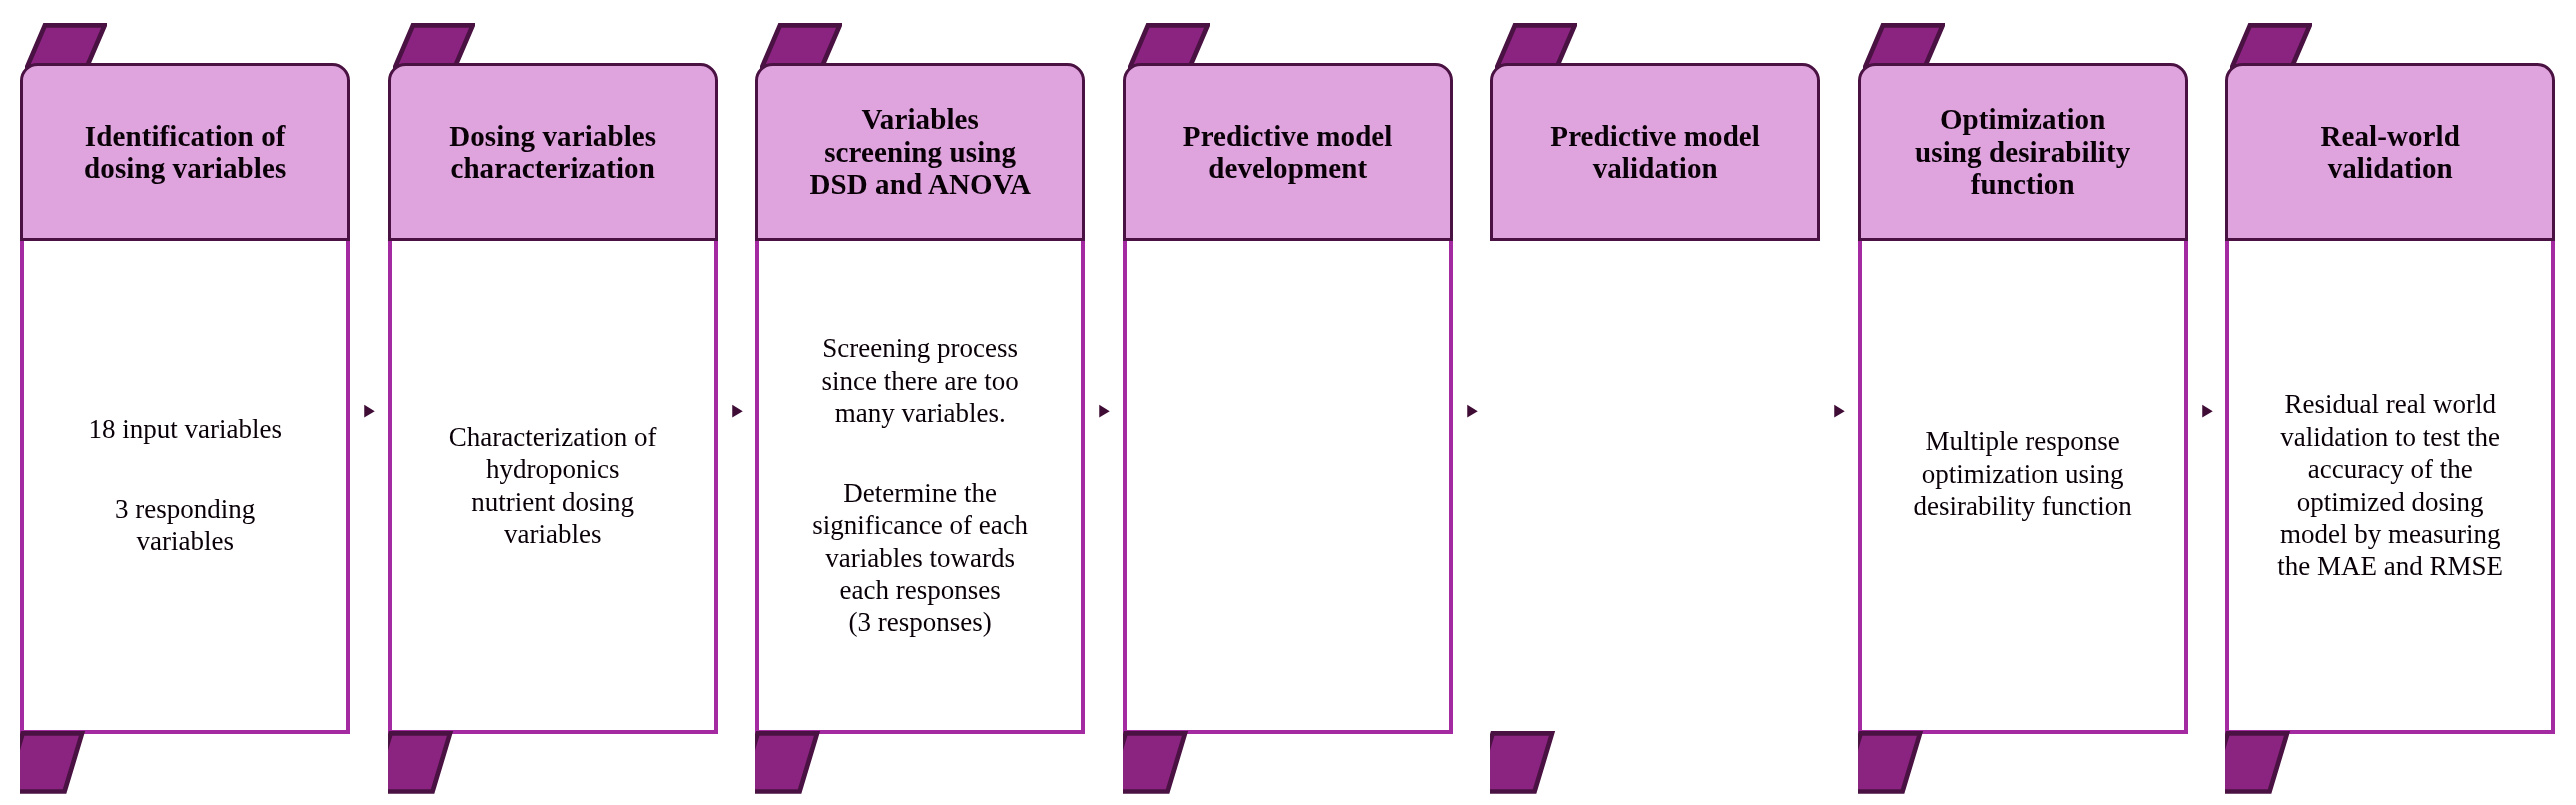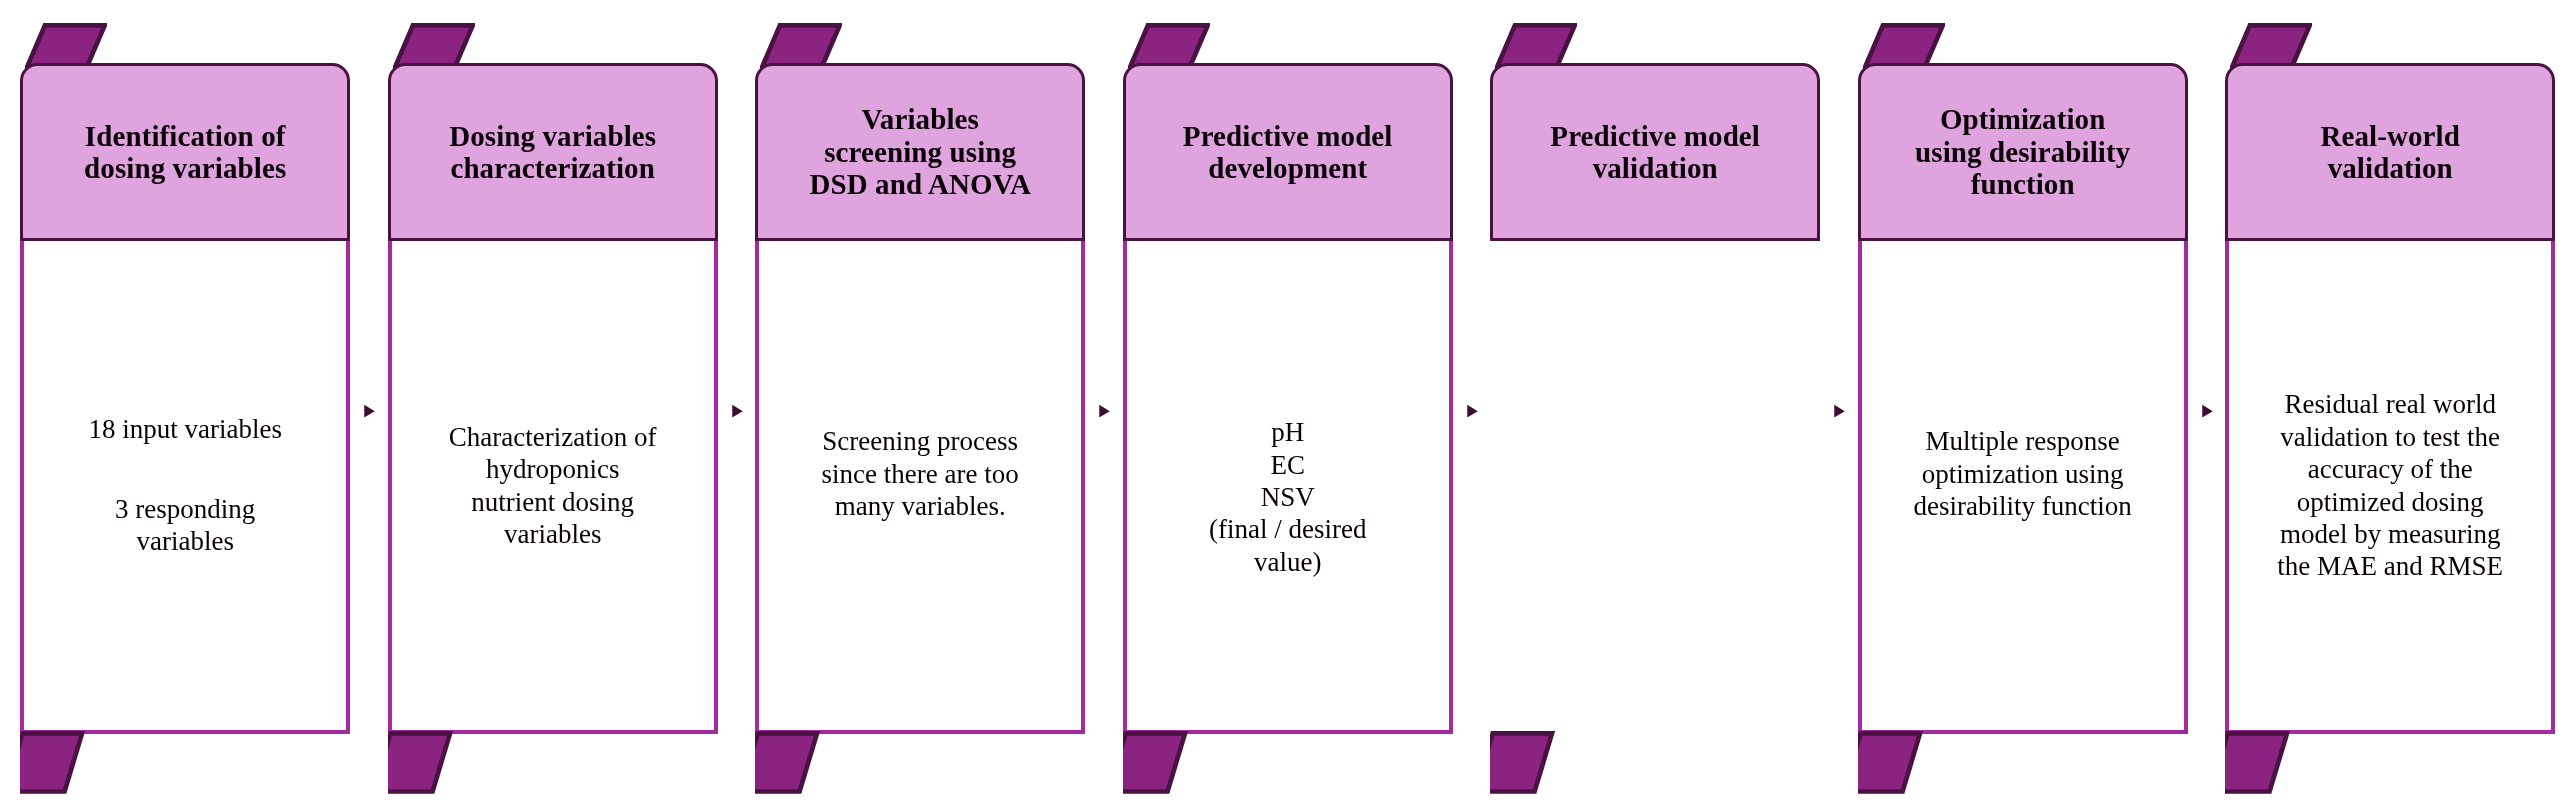--- a/index.html
+++ b/index.html
@@ -183,20 +183,27 @@
         </div>
       </div>
       <div class="body-box">
         <div class="body-text">
           <div class="para">
             <div class="line">Screening process</div>
             <div class="line">since there are too</div>
             <div class="line">many variables.</div>
           </div>
           <div class="gap"></div>
+          <div class="para">
+            <div class="line">Determine the</div>
+            <div class="line">significance of each</div>
+            <div class="line">variables towards</div>
+            <div class="line">each responses</div>
+            <div class="line">(3 responses)</div>
+          </div>
         </div>
       </div>
       <div class="tab-bottom">
         <svg width="88" height="64" viewBox="0 0 150 110" xmlns="http://www.w3.org/2000/svg">
           <polygon points="4,4 106,4 76,104 -26,104" fill="#8B2480" stroke="#4A1242" stroke-width="8" stroke-linejoin="miter"></polygon>
         </svg>
       </div>
       <div class="arrow">
         <svg width="13" height="16.3" viewBox="0 0 22 28" xmlns="http://www.w3.org/2000/svg">
           <polygon points="2,3 20,14 2,25" fill="#3F0C36"></polygon>
@@ -211,27 +218,20 @@
       </div>
       <div class="head">
         <div class="head-title">
           <div class="line">Predictive model</div>
           <div class="line">development</div>
         </div>
       </div>
       <div class="body-box">
         <div class="body-text">
           <div class="gap"></div>
-          <div class="para">
-            <div class="line">pH</div>
-            <div class="line">EC</div>
-            <div class="line">NSV</div>
-            <div class="line">(final / desired</div>
-            <div class="line">value)</div>
-          </div>
         </div>
       </div>
       <div class="tab-bottom">
         <svg width="88" height="64" viewBox="0 0 150 110" xmlns="http://www.w3.org/2000/svg">
           <polygon points="4,4 106,4 76,104 -26,104" fill="#8B2480" stroke="#4A1242" stroke-width="8" stroke-linejoin="miter"></polygon>
         </svg>
       </div>
       <div class="arrow">
         <svg width="13" height="16.3" viewBox="0 0 22 28" xmlns="http://www.w3.org/2000/svg">
           <polygon points="2,3 20,14 2,25" fill="#3F0C36"></polygon>

